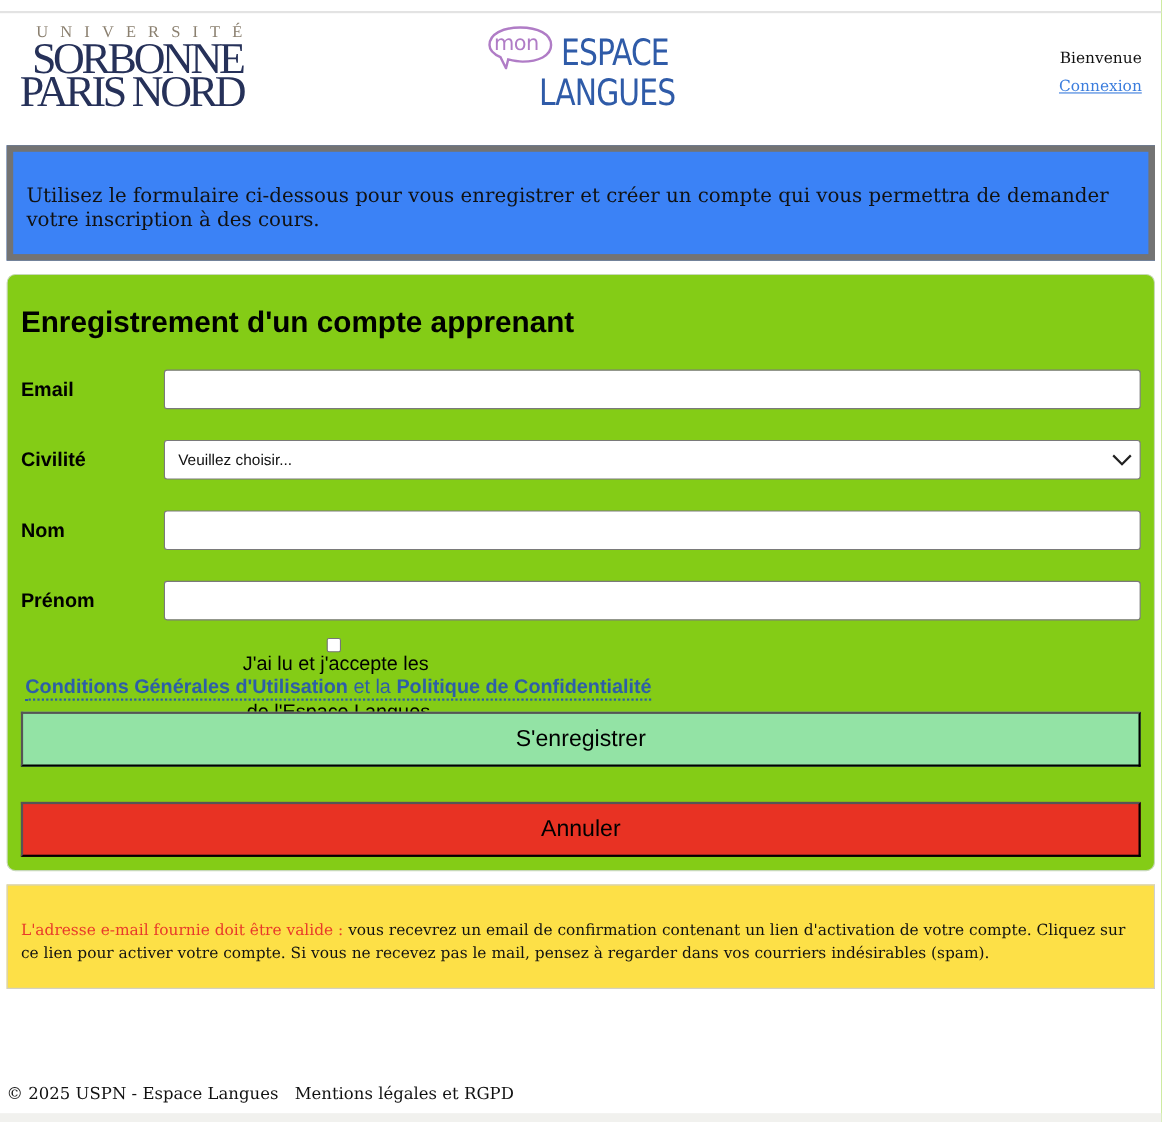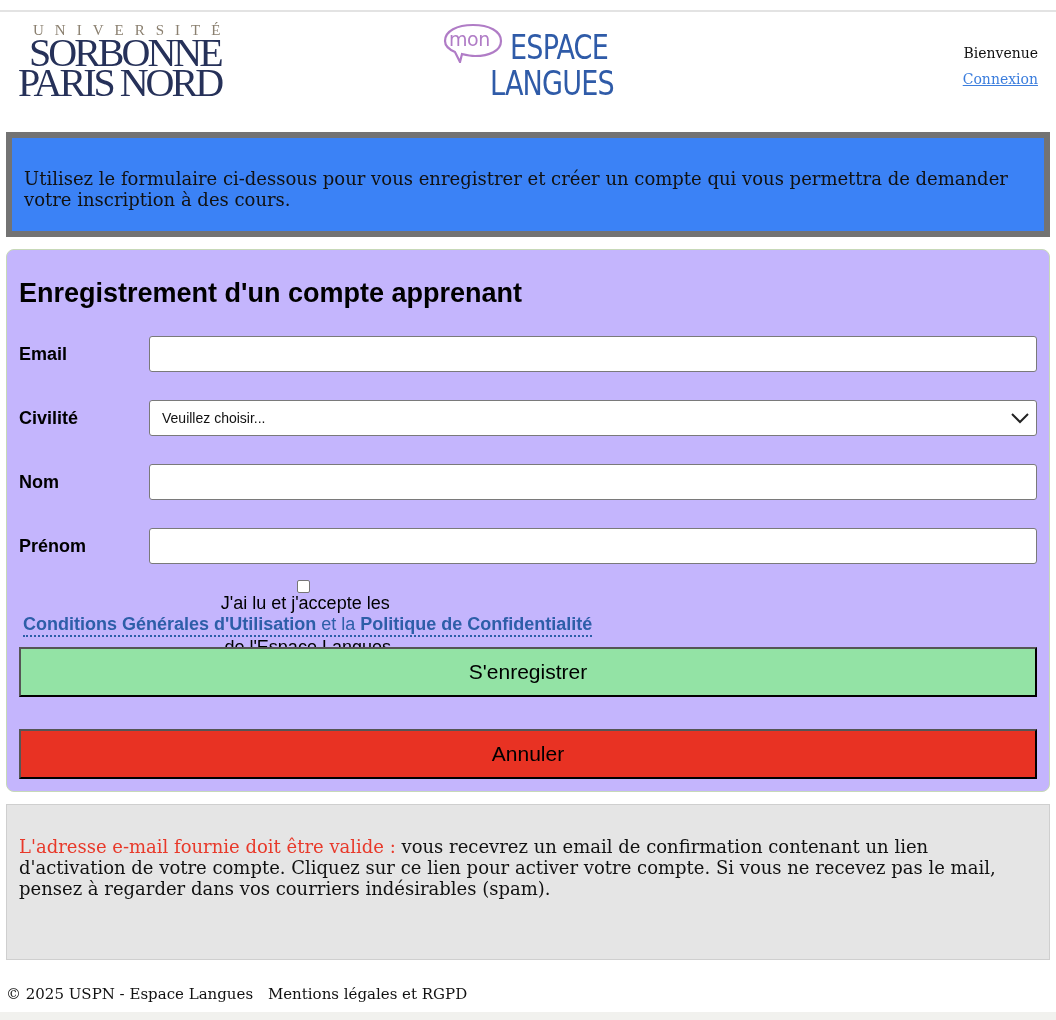--- a/index.html
+++ b/index.html
@@ -65,21 +65,21 @@
   .info-box {
     position: absolute; left: 6px; top: 132px; width: 1044px; height: 105px;
     background: #3b82f6; border: 6px solid #737373;
     padding: 30px 12px 0 12px;
     font-size: 18px; line-height: 21px;
   }
 
   
   .form-panel {
     position: absolute; left: 6px; top: 249px; width: 1044px; height: 543px;
-    background: #c4b5fd; border: 1px solid #c7d9b8; border-radius: 8px;
+    background: #84cc16; border: 1px solid #c7d9b8; border-radius: 8px;
     font-family: "Liberation Sans", sans-serif;
   }
   .form-title {
     position: absolute; left: 12px; top: 28px; margin: 0;
     font-size: 27px; font-weight: bold; color: #000;
   }
   .row { position: absolute; left: 12px; width: 1018px; height: 36px; }
   .row .lbl {
     position: absolute; left: 0; top: 8px; font-size: 18px; font-weight: bold; color: #000;
   }
@@ -112,24 +112,24 @@
     position: absolute; left: 12px; width: 1018px; height: 50px;
     border: 2px solid #000; border-top-color: #555; border-left-color: #555;
     font-size: 21px; color: #000; display: flex; align-items: center; justify-content: center;
     font-family: "Liberation Sans", sans-serif; cursor: pointer;
   }
   .btn-register { top: 397px; background: #93e3a5; }
   .btn-cancel { top: 479px; background: #e83223; }
 
   
   .notice-box {
-    position: absolute; left: 6px; top: 804px; width: 1044px; height: 156px;
-    background: #e5e5e5; border: 1px solid #cfcfcf;
+    position: absolute; left: 6px; top: 804px; width: 1044px; height: 95px;
+    background: #fde047; border: 1px solid #cfcfcf;
     padding: 31px 12px 0 12px;
-    font-size: 18px; line-height: 21px;
+    font-size: 14px; line-height: 21px;
   }
   .notice-box .warn { color: #e8392a; }
 
   
   .footer {
     position: absolute; left: 6px; top: 985px; font-size: 15px; color: #111;
   }
   .footer .legal { margin-left: 10px; cursor: pointer; color: #111; }
   .bottom-bar {
     position: absolute; left: 0; top: 1012px; width: 1056px; height: 8px; background: #f1f1ee;

